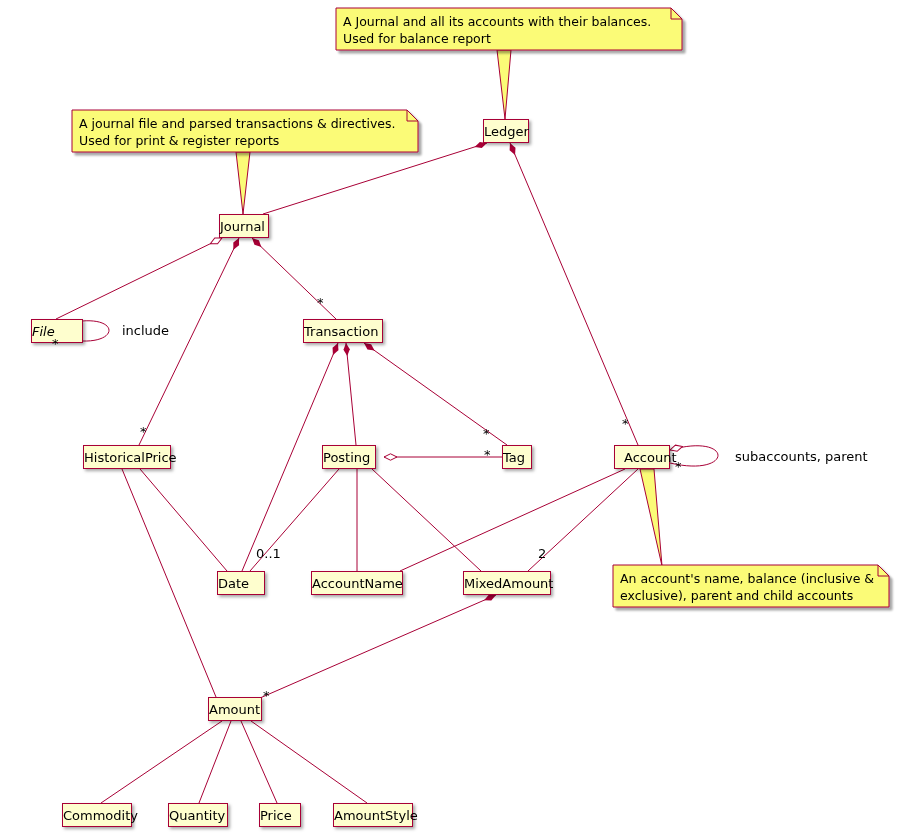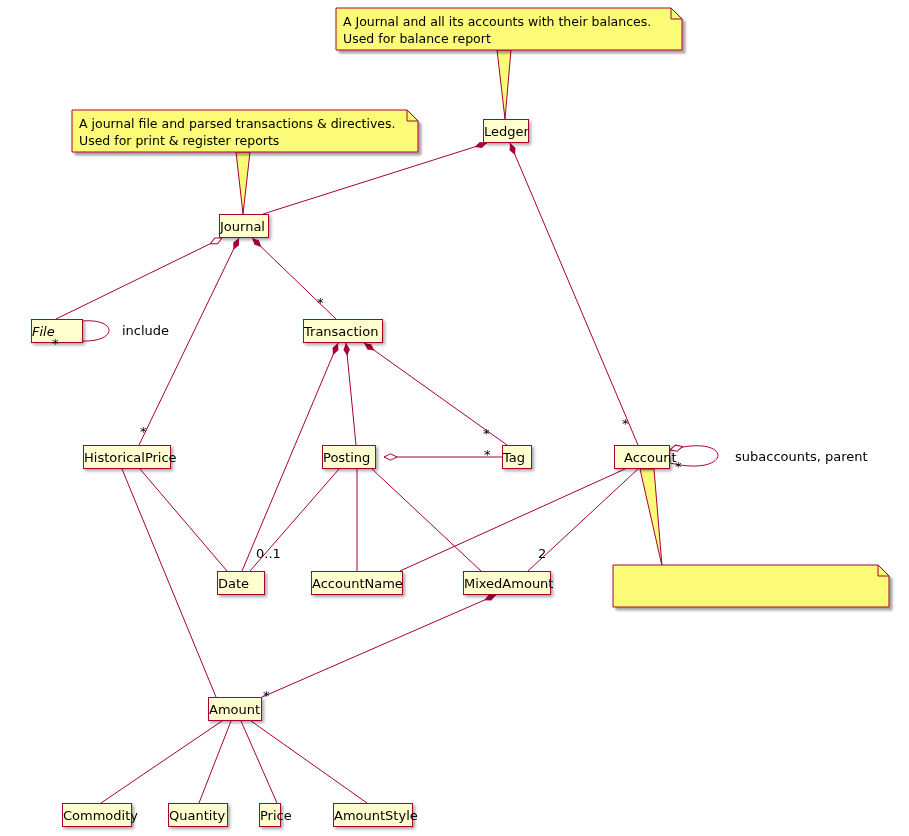--- a/index.html
+++ b/index.html
@@ -97,20 +97,24 @@
   </svg>
 
   <div class="note-text" style="left:343px; top:13px;">
     <div>A Journal and all its accounts with their balances.</div>
     <div>Used for balance report</div>
   </div>
   <div class="note-text" style="left:79px; top:115px;">
     <div>A journal file and parsed transactions &amp; directives.</div>
     <div>Used for print &amp; register reports</div>
   </div>
+  <div class="note-text" style="left:620px; top:570px;">
+    <div>An account's name, balance (inclusive &amp;</div>
+    <div>exclusive), parent and child accounts</div>
+  </div>
 
   <div class="cls" style="left:483px; top:119px; width:46px;">
     <span>Ledger</span>
   </div>
   <div class="cls" style="left:219px; top:214px; width:50px;">
     <span>Journal</span>
   </div>
   <div class="cls" style="left:31px; top:319px; width:52px;font-style:italic;">
     <span>File</span>
   </div>
@@ -140,21 +144,21 @@
   </div>
   <div class="cls" style="left:208px; top:697px; width:54px;">
     <span>Amount</span>
   </div>
   <div class="cls" style="left:62px; top:803px; width:70px;">
     <span>Commodity</span>
   </div>
   <div class="cls" style="left:168px; top:803px; width:60px;">
     <span>Quantity</span>
   </div>
-  <div class="cls" style="left:259px; top:803px; width:22px;">
+  <div class="cls" style="left:259px; top:803px; width:42px;">
     <span>Price</span>
   </div>
   <div class="cls" style="left:333px; top:803px; width:80px;">
     <span>AmountStyle</span>
   </div>
 
   <div class="mult" style="left:122px; top:323px;">include</div>
   <div class="mult" style="left:735px; top:449px;">subaccounts, parent</div>
 
   <div class="mult" style="left:52px; top:336px;">*</div>

